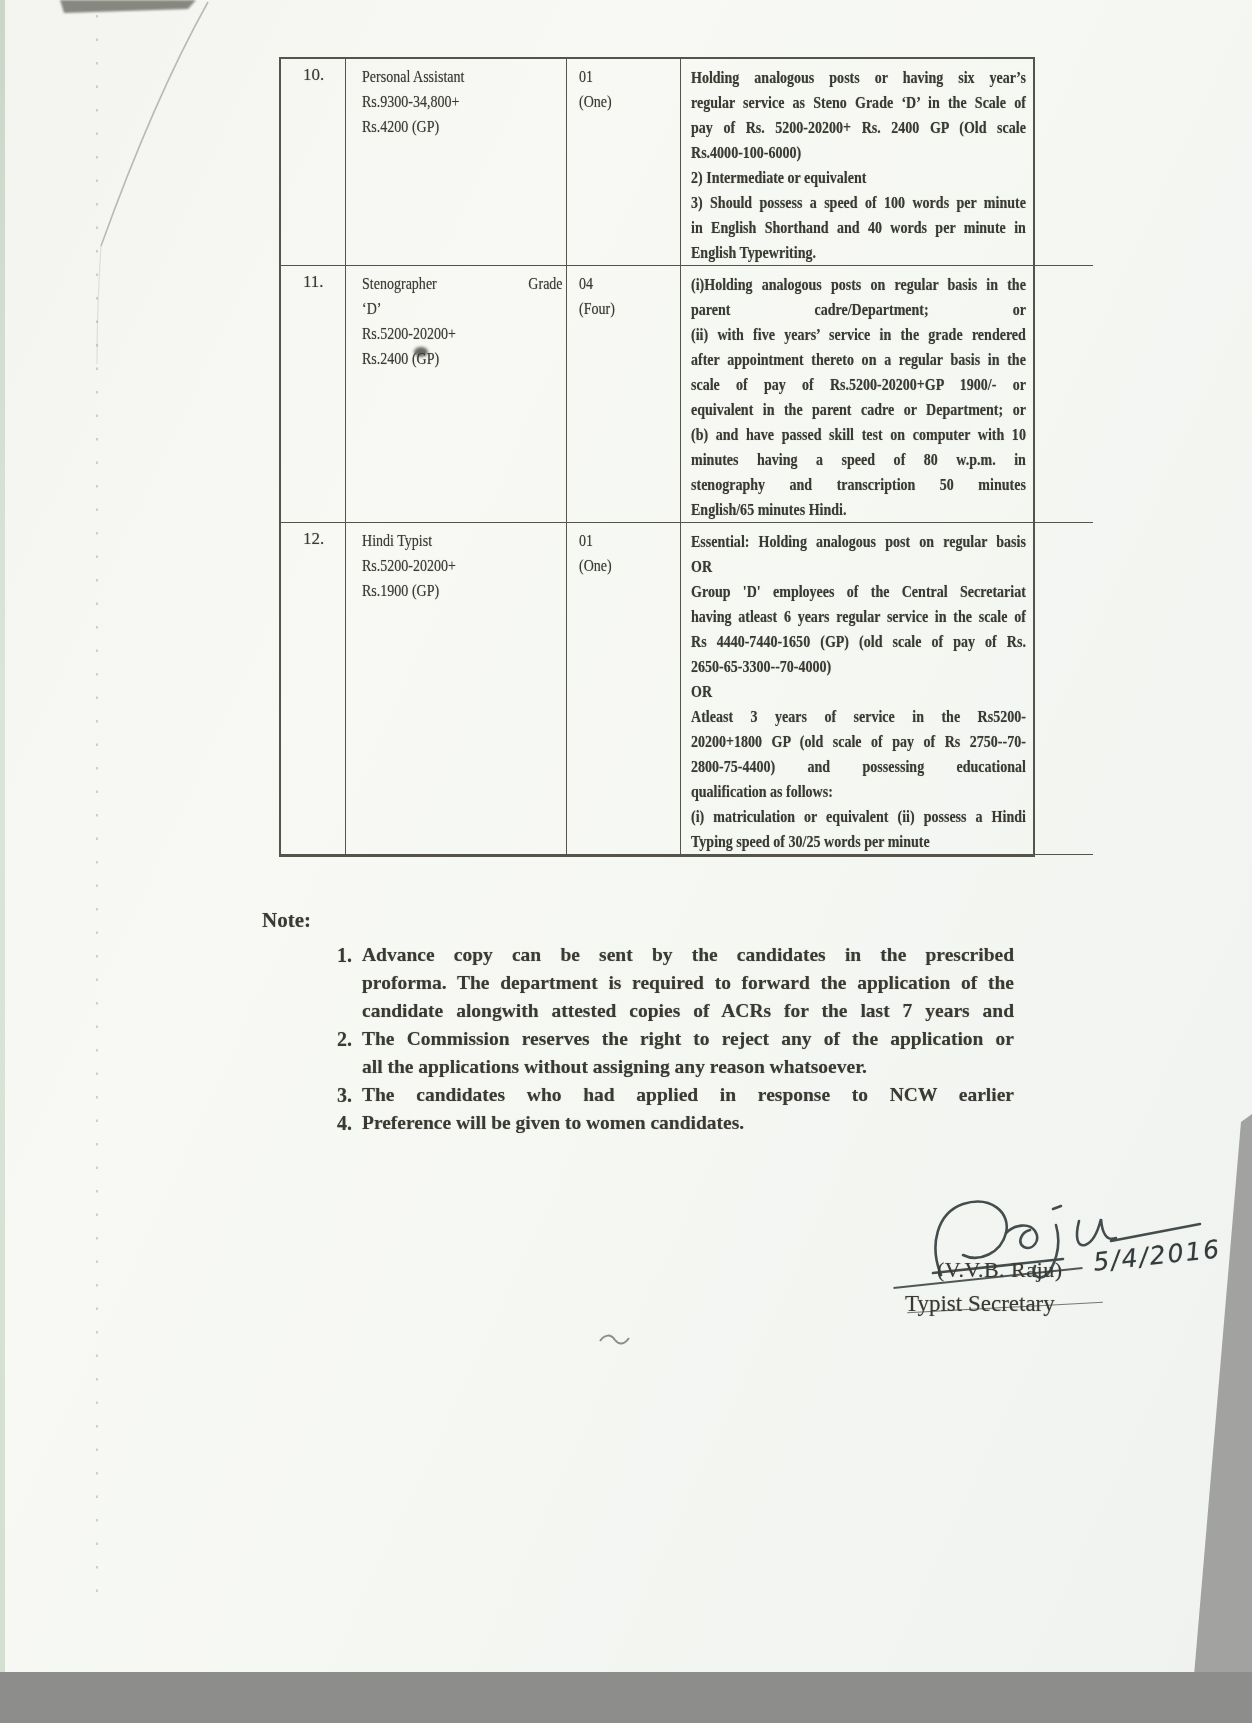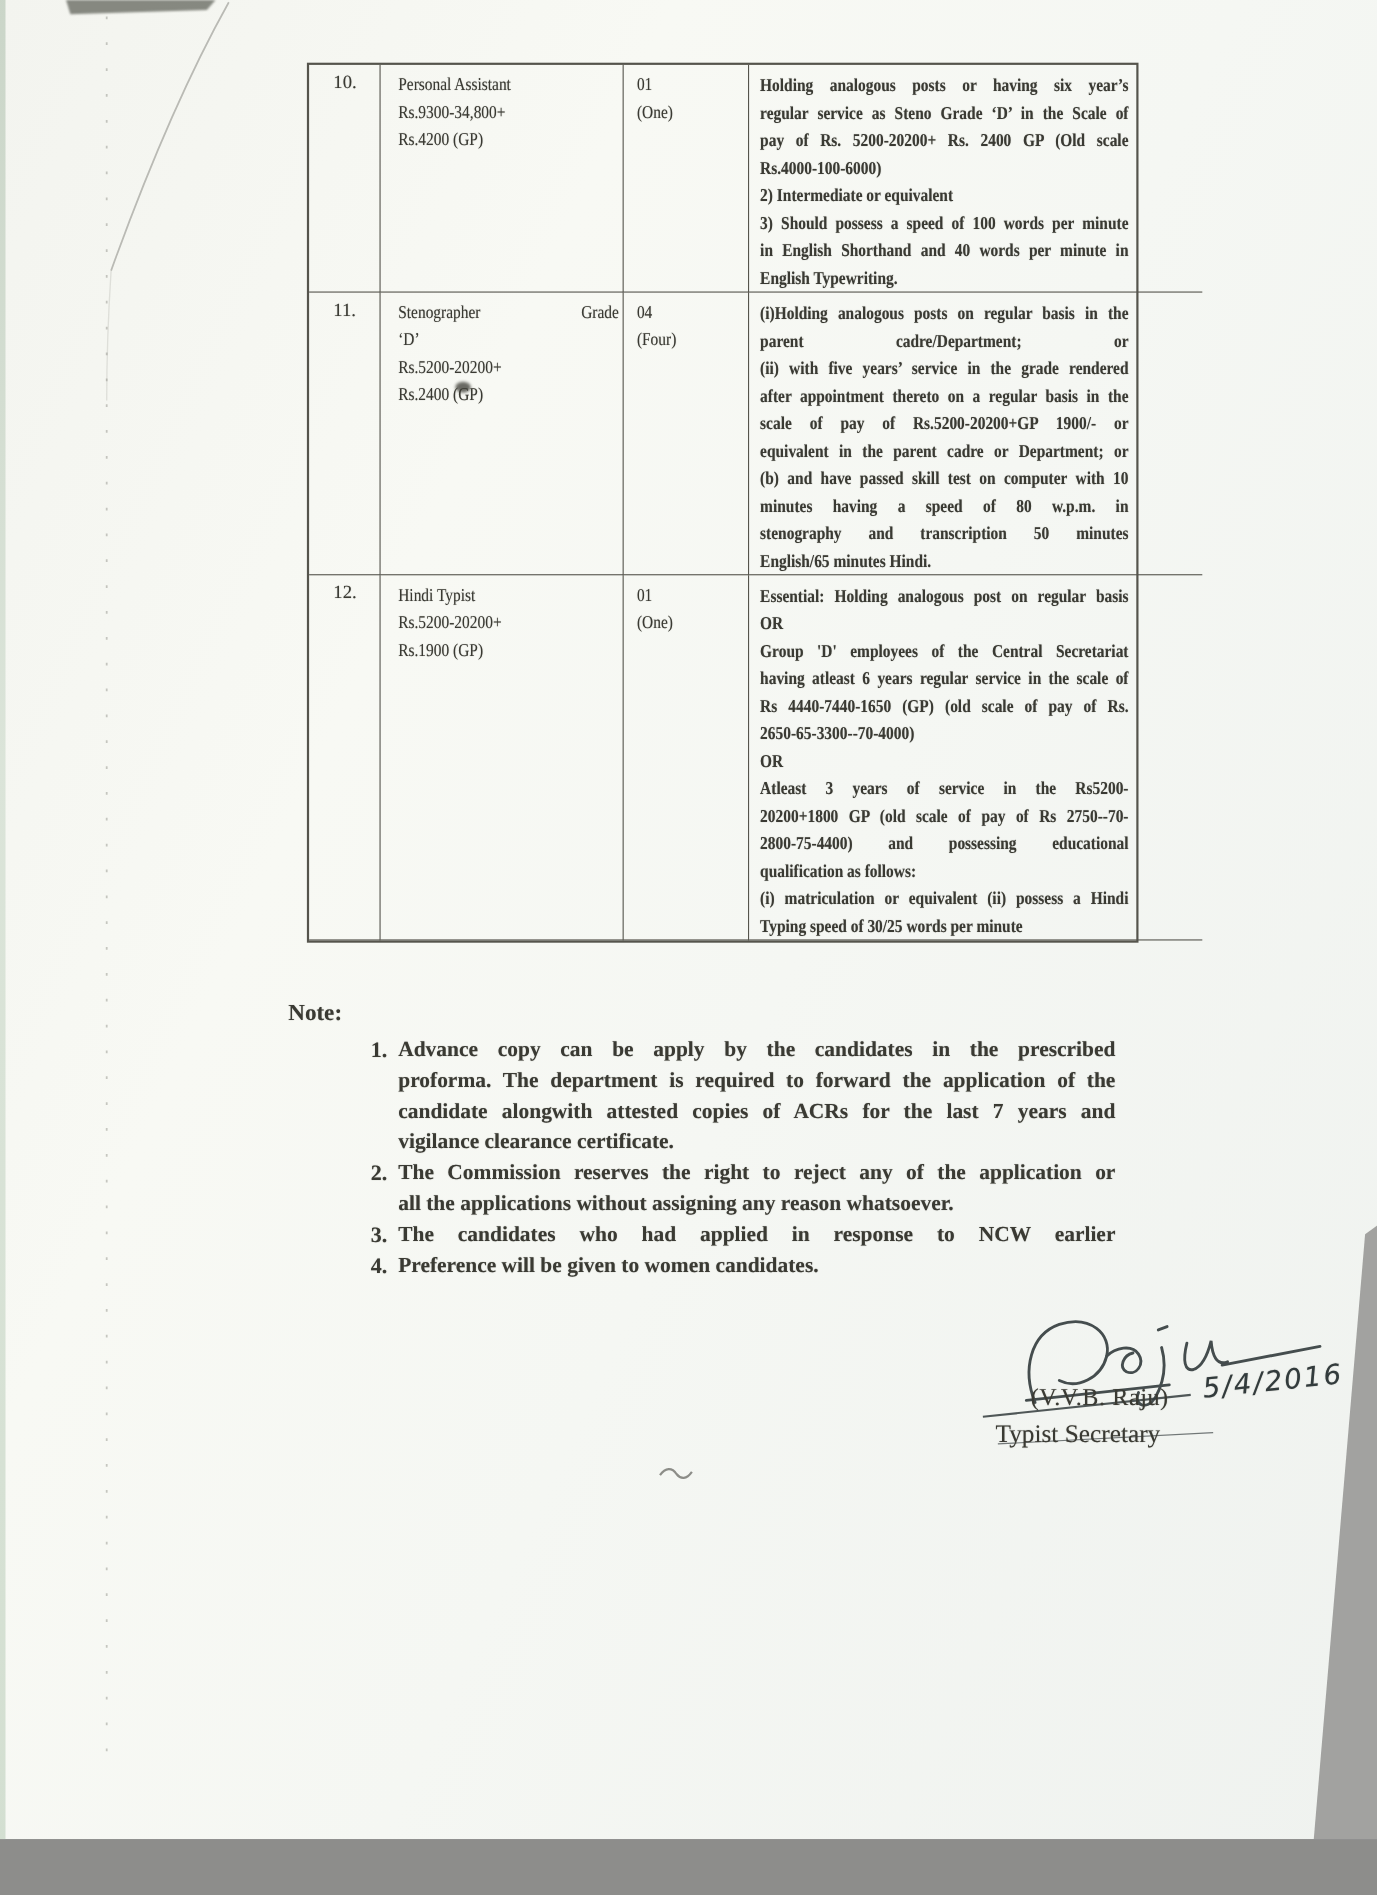--- a/index.html
+++ b/index.html
@@ -178,24 +178,23 @@
         </div>
     </div>
   </div>
 
   <div class="notes">
     <div class="note-label">Note:</div>
 
     <div class="note-item">
       <div class="note-num">1.</div>
       <div class="note-lines">
-          <div class="tline jl">Advance copy can be apply by the candidates in the prescribed</div>
+          <div class="tline jl">Advance copy can be sent by the candidates in the prescribed</div>
           <div class="tline jl">proforma.  The department is required to forward the application of the</div>
           <div class="tline jl">candidate alongwith attested copies of ACRs for the last 7 years and</div>
-          <div class="tline">vigilance clearance certificate.</div>
         </div>
     </div>
     <div class="note-item">
       <div class="note-num">2.</div>
       <div class="note-lines">
           <div class="tline jl">The Commission reserves the right to reject any of the application or</div>
           <div class="tline">all the applications without assigning any reason whatsoever.</div>
         </div>
     </div>
     <div class="note-item">

